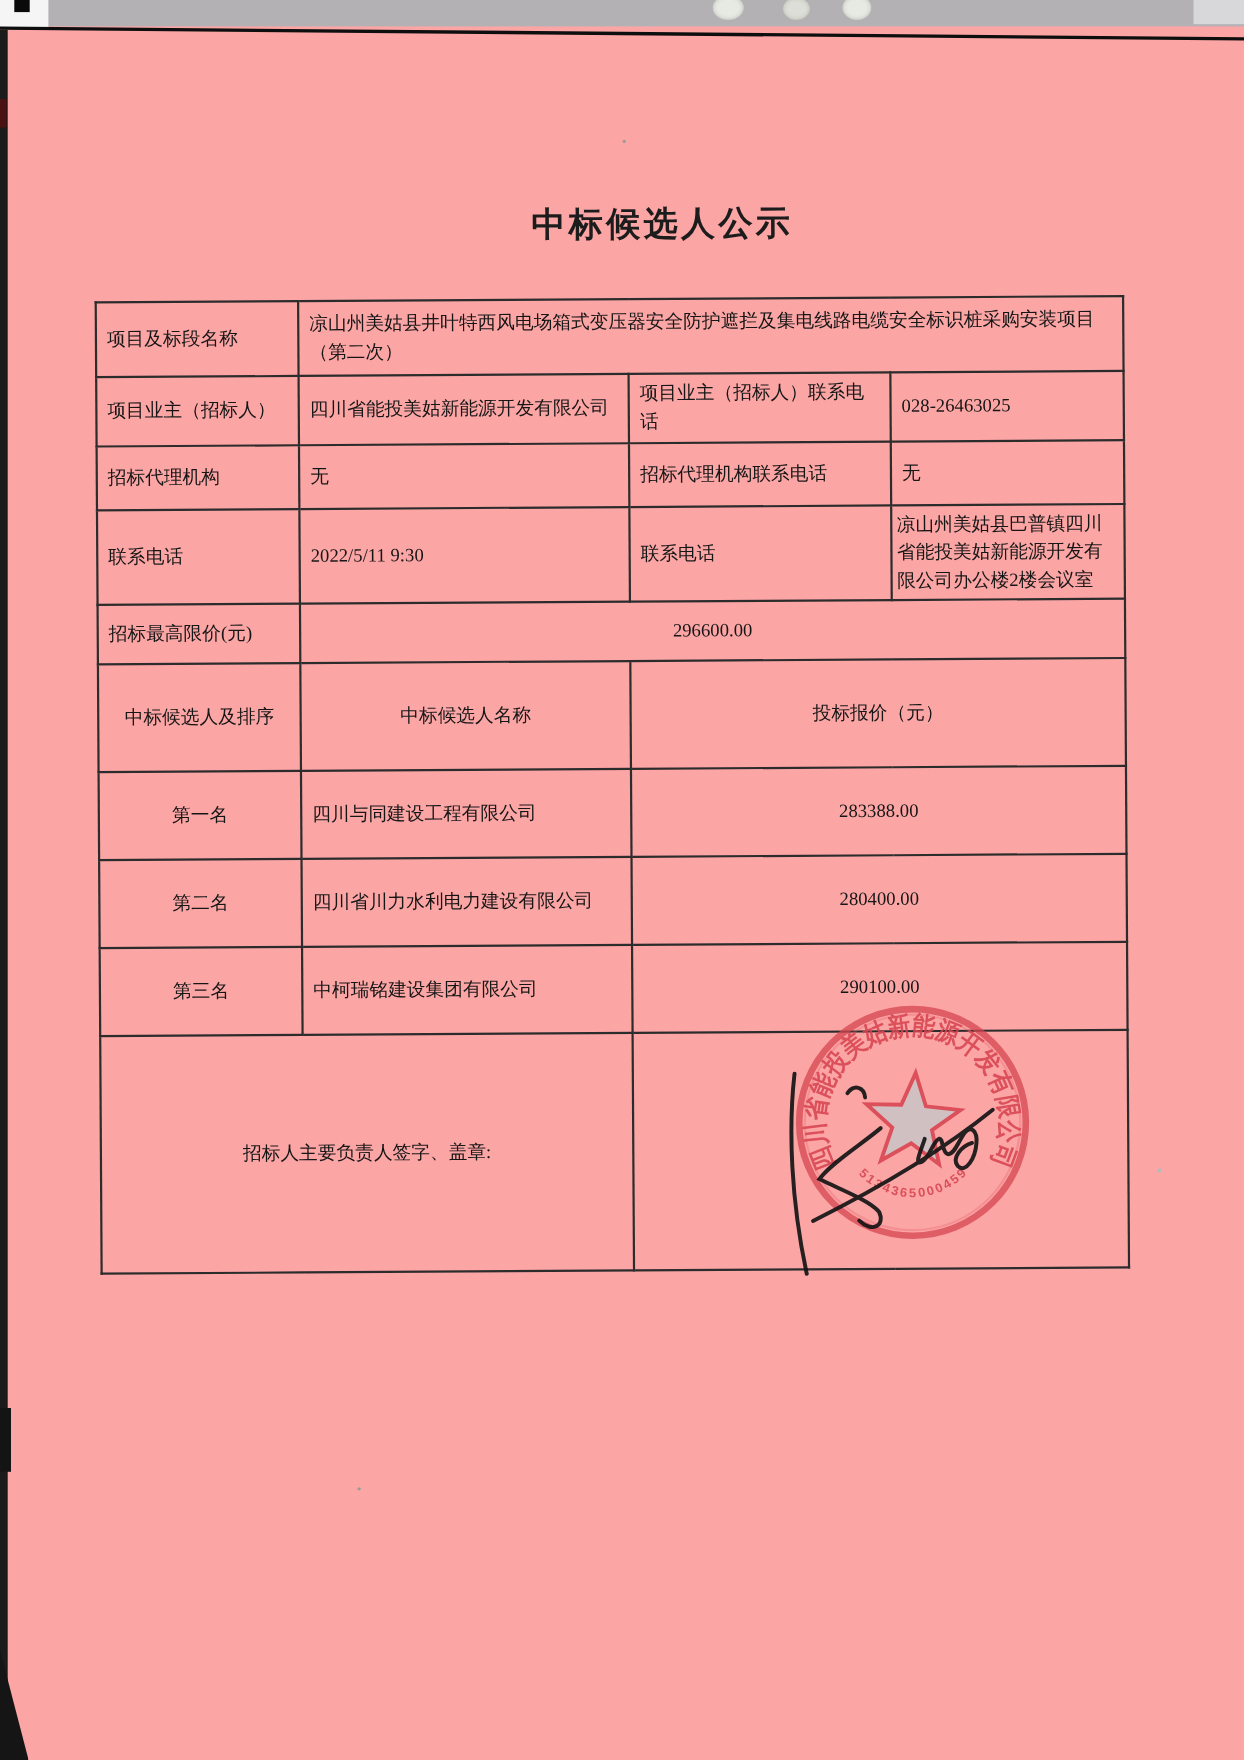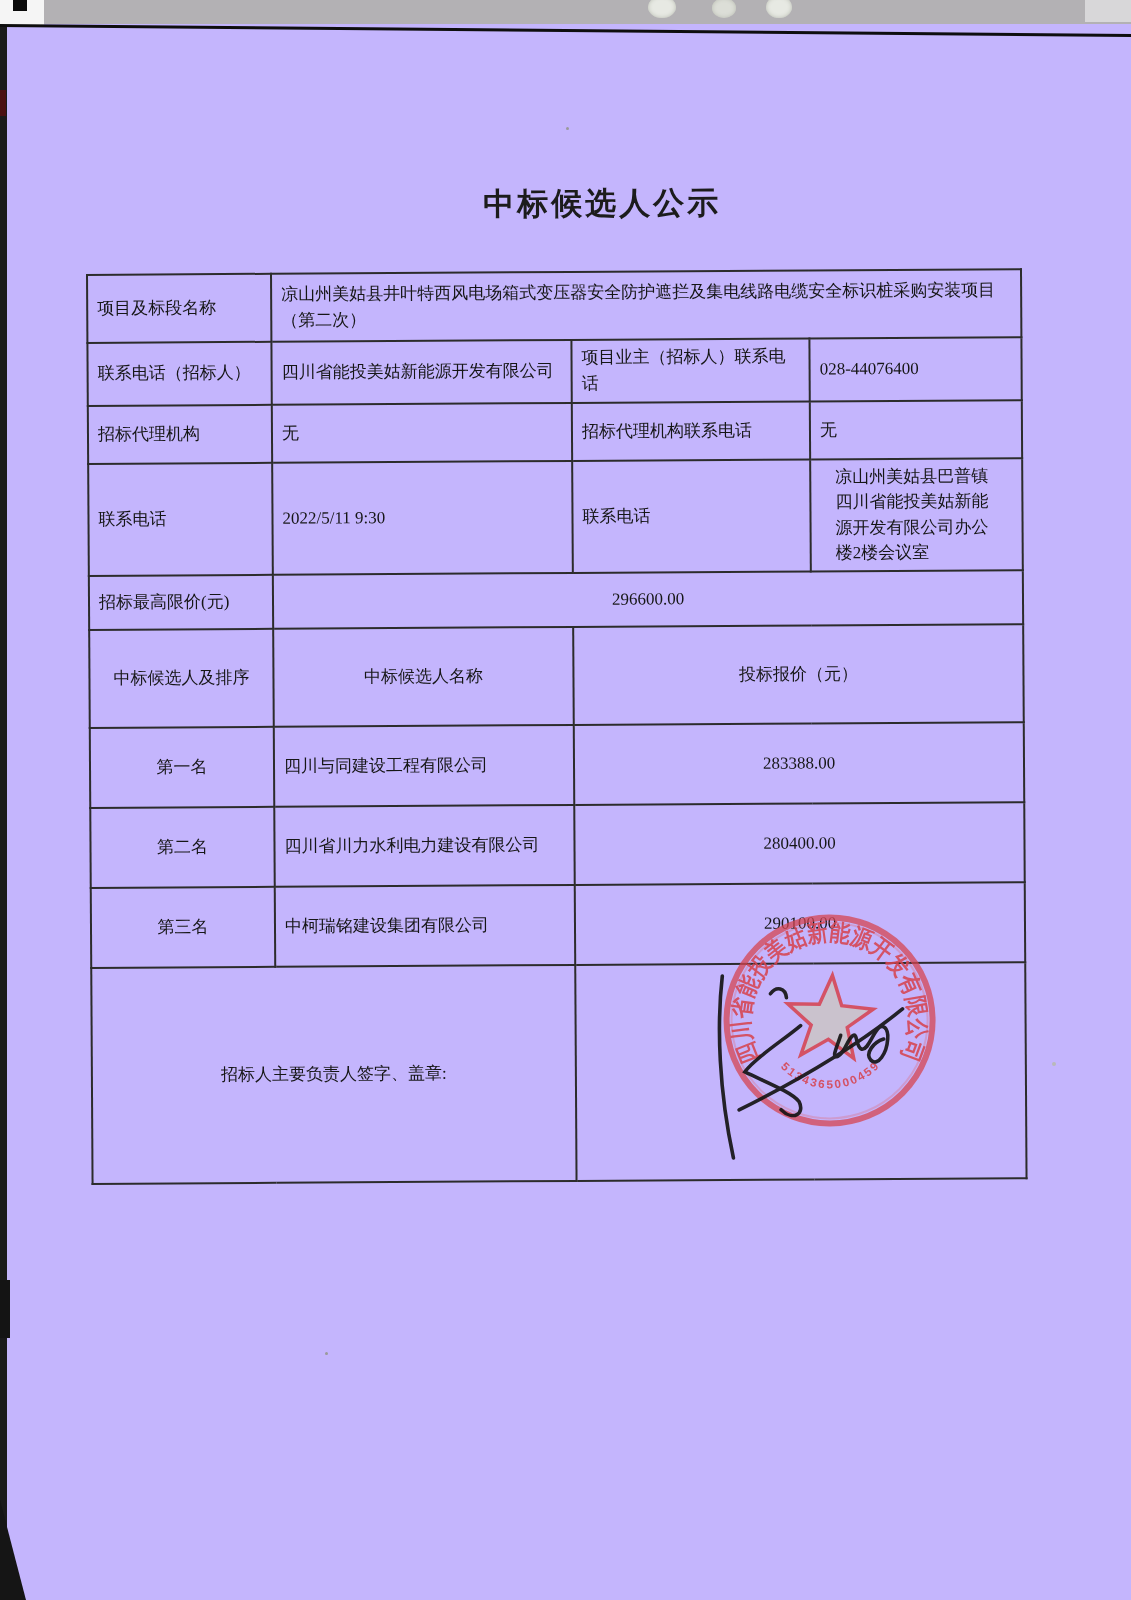--- a/index.html
+++ b/index.html
@@ -1,18 +1,18 @@
 <!DOCTYPE html>
 <html lang="zh"><head>
 <meta charset="utf-8">
 <style>
   * { margin:0; padding:0; box-sizing:border-box; }
   html,body { width:1131px; height:1600px; background:#ffffff; overflow:hidden; }
   body { font-family:"Liberation Serif","DejaVu Serif",serif; }
-  .scan { position:relative; width:1131px; height:1600px; background:#c4b5fd; overflow:hidden; }
+  .scan { position:relative; width:1131px; height:1600px; background:#fca5a5; overflow:hidden; }
 
   
   .gray-strip { position:absolute; left:38px; top:0; width:1093px; height:24px; background:#b3b1b4; }
   .gray-strip-light { position:absolute; left:1085px; top:0; width:46px; height:22px; background:#d8d7d9; }
   .blob { position:absolute; border-radius:50%; background:#e7e9e3; box-shadow:inset 0 0 4px #b9bdb2; }
   .blob.b1 { left:648px; top:-4px; width:28px; height:22px; }
   .blob.b2 { left:712px; top:-2px; width:24px; height:20px; background:#dcded7; }
   .blob.b3 { left:766px; top:-4px; width:26px; height:22px; }
   .corner-white { position:absolute; left:0; top:0; width:44px; height:26px; background:#f5f5f5; }
   .corner-mark { position:absolute; left:13px; top:0; width:14px; height:11px; background:#0a0a0a; }
@@ -73,38 +73,38 @@
           <col style="width:212px">
         </colgroup>
 
       <tbody>
           <tr class="r1">
         <td class="lbl">项目及标段名称</td>
         <td class="lbl" colspan="3">凉山州美姑县井叶特西风电场箱式变压器安全防护遮拦及集电线路电缆安全标识桩采购安装项目（第二次）</td>
       </tr>
 
       <tr class="r2">
-        <td class="lbl">联系电话（招标人）</td>
+        <td class="lbl">项目业主（招标人）</td>
         <td class="lbl">四川省能投美姑新能源开发有限公司</td>
         <td class="lbl">项目业主（招标人）联系电话</td>
-        <td class="lbl">028-44076400</td>
+        <td class="lbl">028-26463025</td>
       </tr>
 
       <tr class="r3">
         <td class="lbl">招标代理机构</td>
         <td class="lbl">无</td>
         <td class="lbl">招标代理机构联系电话</td>
         <td class="lbl">无</td>
       </tr>
 
       <tr class="r4">
         <td class="lbl">联系电话</td>
         <td class="lbl">2022/5/11  9:30</td>
         <td class="lbl">联系电话</td>
-        <td class="lbl" style="line-height:1.5; padding:4px 24px;">凉山州美姑县巴普镇四川省能投美姑新能源开发有限公司办公楼2楼会议室</td>
+        <td class="lbl" style="line-height:1.5; padding:4px 4px;">凉山州美姑县巴普镇四川省能投美姑新能源开发有限公司办公楼2楼会议室</td>
       </tr>
 
       <tr class="r5">
         <td class="lbl">招标最高限价(元)</td>
         <td class="ctr" colspan="3">296600.00</td>
       </tr>
 
       <tr class="r6">
         <td class="ctr">中标候选人及排序</td>
         <td class="ctr">中标候选人名称</td>

